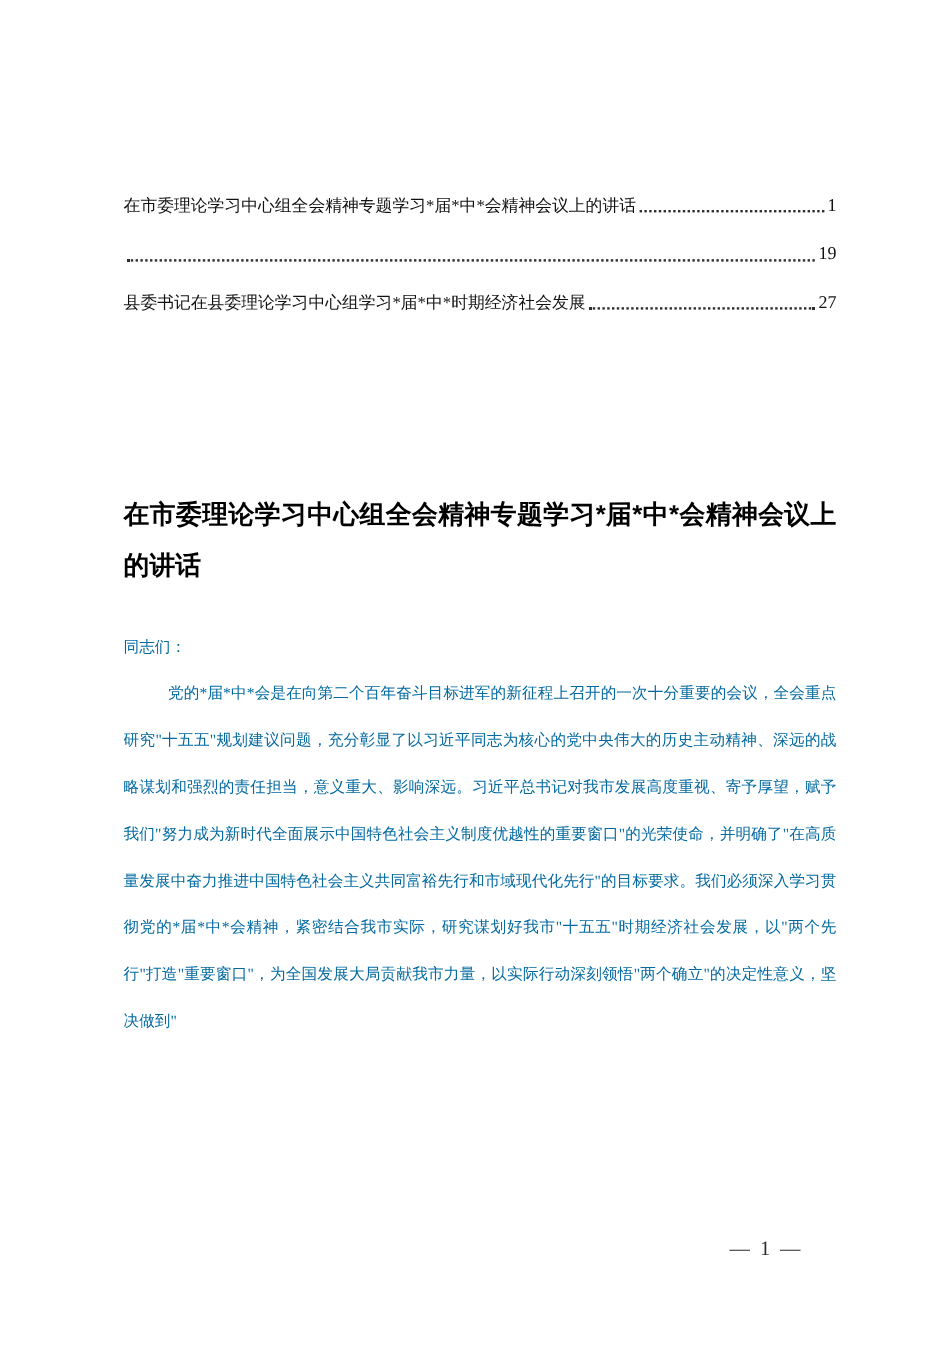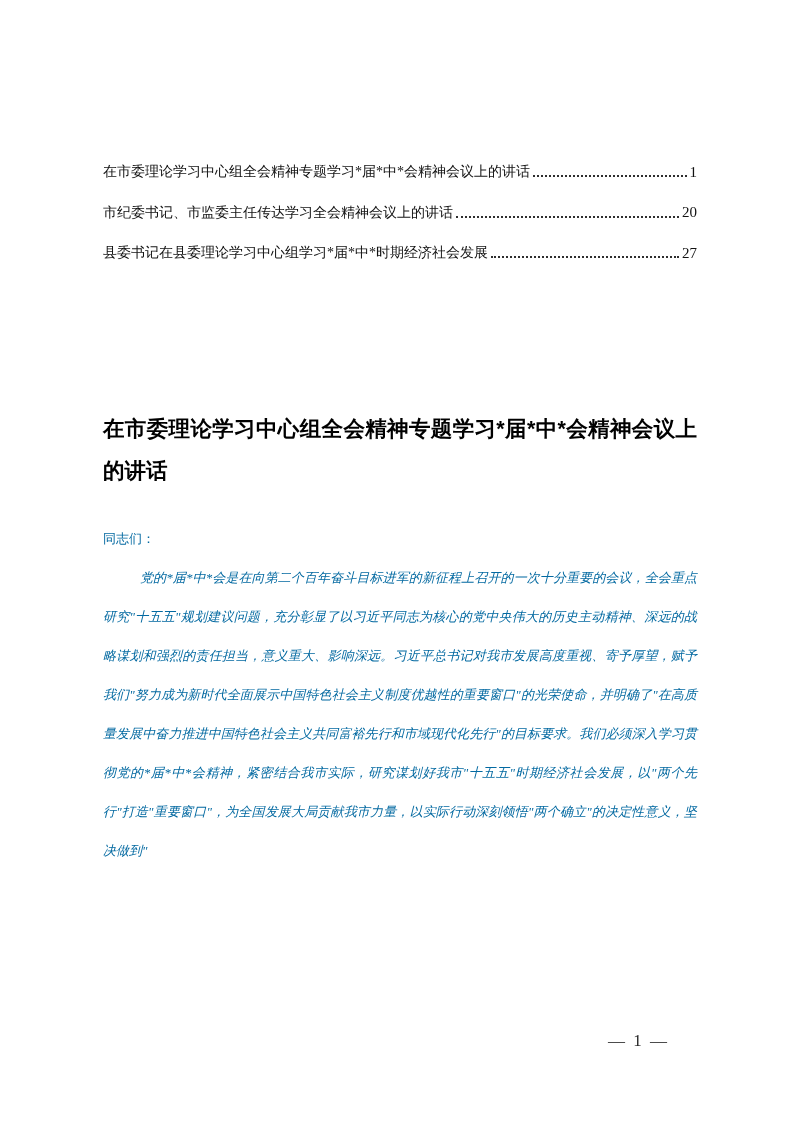--- a/index.html
+++ b/index.html
@@ -68,21 +68,20 @@
     font-size: 13px;
     line-height: 39px;
     text-align: justify;
     color: #0369a1;
   }
   .salutation {
     text-indent: 0;
   }
   .paragraph {
     text-indent: 37px;
-    font-style: italic;
   }
   
   .footer {
     position: absolute;
     top: 1031px;
     left: 103px;
     width: 594px;
     box-sizing: border-box;
     padding-right: 28px;
     text-align: right;
@@ -96,23 +95,22 @@
 
 <div class="page">
 
   <div class="toc">
     <div class="toc-row">
       <span class="toc-title">在市委理论学习中心组全会精神专题学习*届*中*会精神会议上的讲话</span>
       <span class="toc-leader"></span>
       <span class="toc-page">1</span>
     </div>
     <div class="toc-row">
-      <span class="toc-title">市纪委书记、市监委主任传达学习全会精神会议上的讲话</span>
       <span class="toc-leader"></span>
-      <span class="toc-page">20</span>
+      <span class="toc-page">19</span>
     </div>
     <div class="toc-row">
       <span class="toc-title">县委书记在县委理论学习中心组学习*届*中*时期经济社会发展</span>
       <span class="toc-leader"></span>
       <span class="toc-page">27</span>
     </div>
   </div>
 
   <div class="article-title">在市委理论学习中心组全会精神专题学习*届*中*会精神会议上的讲话</div>
 

